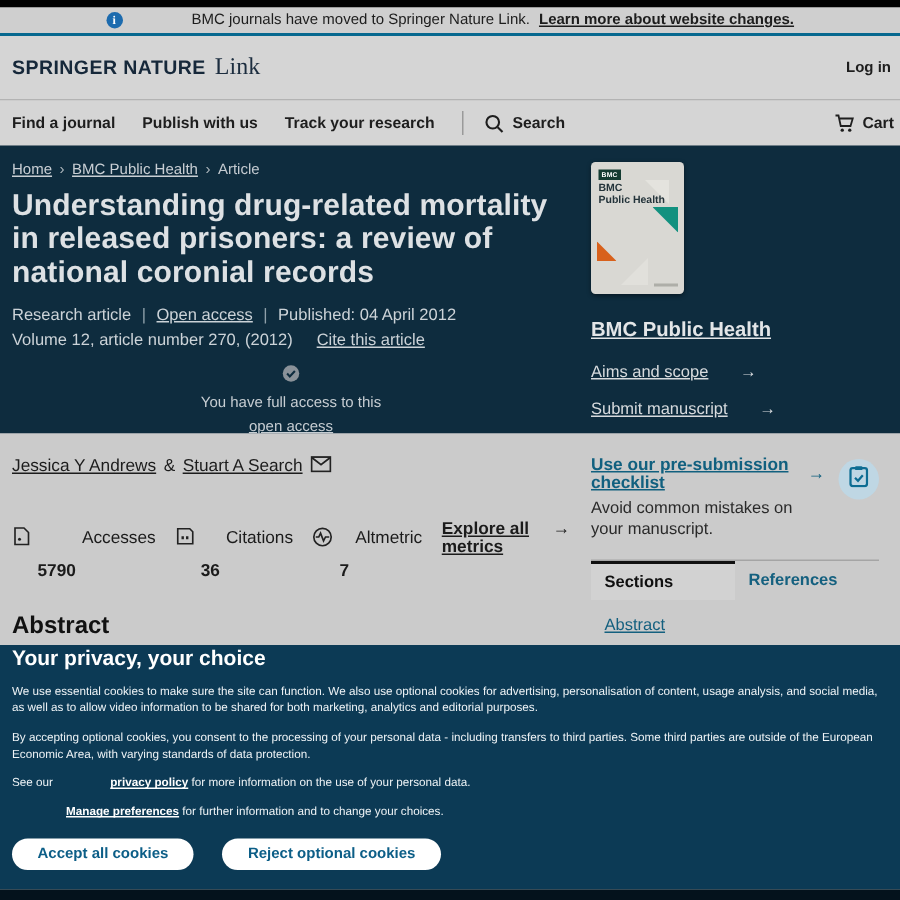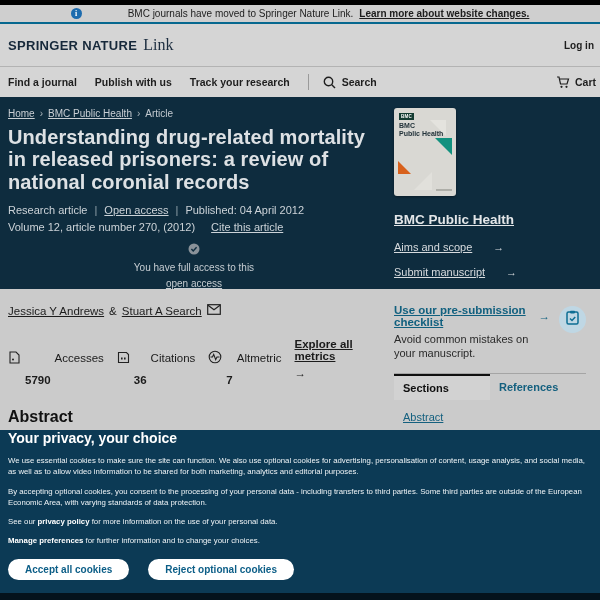--- a/index.html
+++ b/index.html
@@ -78,21 +78,21 @@
   .side-link .arr { color:#d7dbde; font-size:11px; }
 
   
   .main { background:#cbcbcb; display:flex; padding:0 8px; gap:14px; height:308px; }
   .main-left { width:372px; flex:none; }
   .authors { margin-top:15px; font-size:11.5px; color:#1c1c1c; display:flex; align-items:center; gap:5px; }
   .authors a { color:#1c1c1c; text-decoration:underline; cursor:pointer; }
   .metrics { margin-top:13px; display:flex; align-items:center; gap:13px; font-size:11.5px; color:#1b1b1b; }
   .metric { display:flex; align-items:center; gap:4px; }
   .metric b { font-weight:700;margin-top:44px; }
-  .explore { display:flex; gap:5px; cursor:pointer; color:#1b1b1b;flex-direction:column; }
+  .explore { display:flex; gap:5px; cursor:pointer; color:#1b1b1b; }
   .explore .lbl { text-decoration:underline; font-weight:600; }
   h2.abstract { margin-top:22px; font-size:16px; font-weight:700; color:#111;
     padding-bottom:9px; border-bottom:1px solid #9e9e9e; }
   h3.background { margin-top:11px; font-size:12.5px; font-weight:700; color:#141414; }
   .body-line { margin-top:6px; font-size:11.5px; color:#242424; line-height:1.35; }
 
   .main-right { width:192px; flex:none; }
   .promo { margin-top:15px; position:relative; padding-right:36px; padding-bottom:12px; border-bottom:1px solid #a5a5a5; }
   .promo-link { font-size:11.5px; font-weight:700; color:#11607f; display:flex; gap:4px; align-items:center; cursor:pointer; }
   .promo-link .lbl { text-decoration:underline; }
@@ -107,21 +107,21 @@
   .tab.inactive { color:#14607f; font-weight:600; }
   .toc { padding-left:9px; }
   .toc-link { display:block; margin-top:11px; font-size:11px; color:#14607f; cursor:pointer; }
   .toc-link.current { text-decoration:underline; }
 
   
   .cookie { position:absolute; left:0; top:430px; width:600px; height:163px;
     background:#0c3a55; color:#fff; padding:0 8px; z-index:10; }
   .cookie h2 { font-size:14px; font-weight:700; margin-bottom:9px; }
   .cookie p { font-size:7.8px; line-height:1.45; color:#eef3f6; margin-bottom:8px; }
-  .cookie a { color:#fff; font-weight:700; cursor:pointer; }
+  .cookie a { color:#fff; font-weight:700; text-decoration:underline; cursor:pointer;margin-left:36px; }
   .cookie-btns { display:flex; gap:19px; margin-top:12px; }
   .cookie-btn { background:#fff; color:#0c5e87; border:none; border-radius:11px; height:21px;
     padding:0 17px; font-size:10px; font-weight:700; font-family:"Liberation Sans",sans-serif; cursor:pointer; }
   .bottom-black { position:absolute; left:0; bottom:0; width:600px; height:7px; background:#04121c; z-index:11; }
 
   svg { flex:none; }
 </style>
 </head>
 <body>
 

